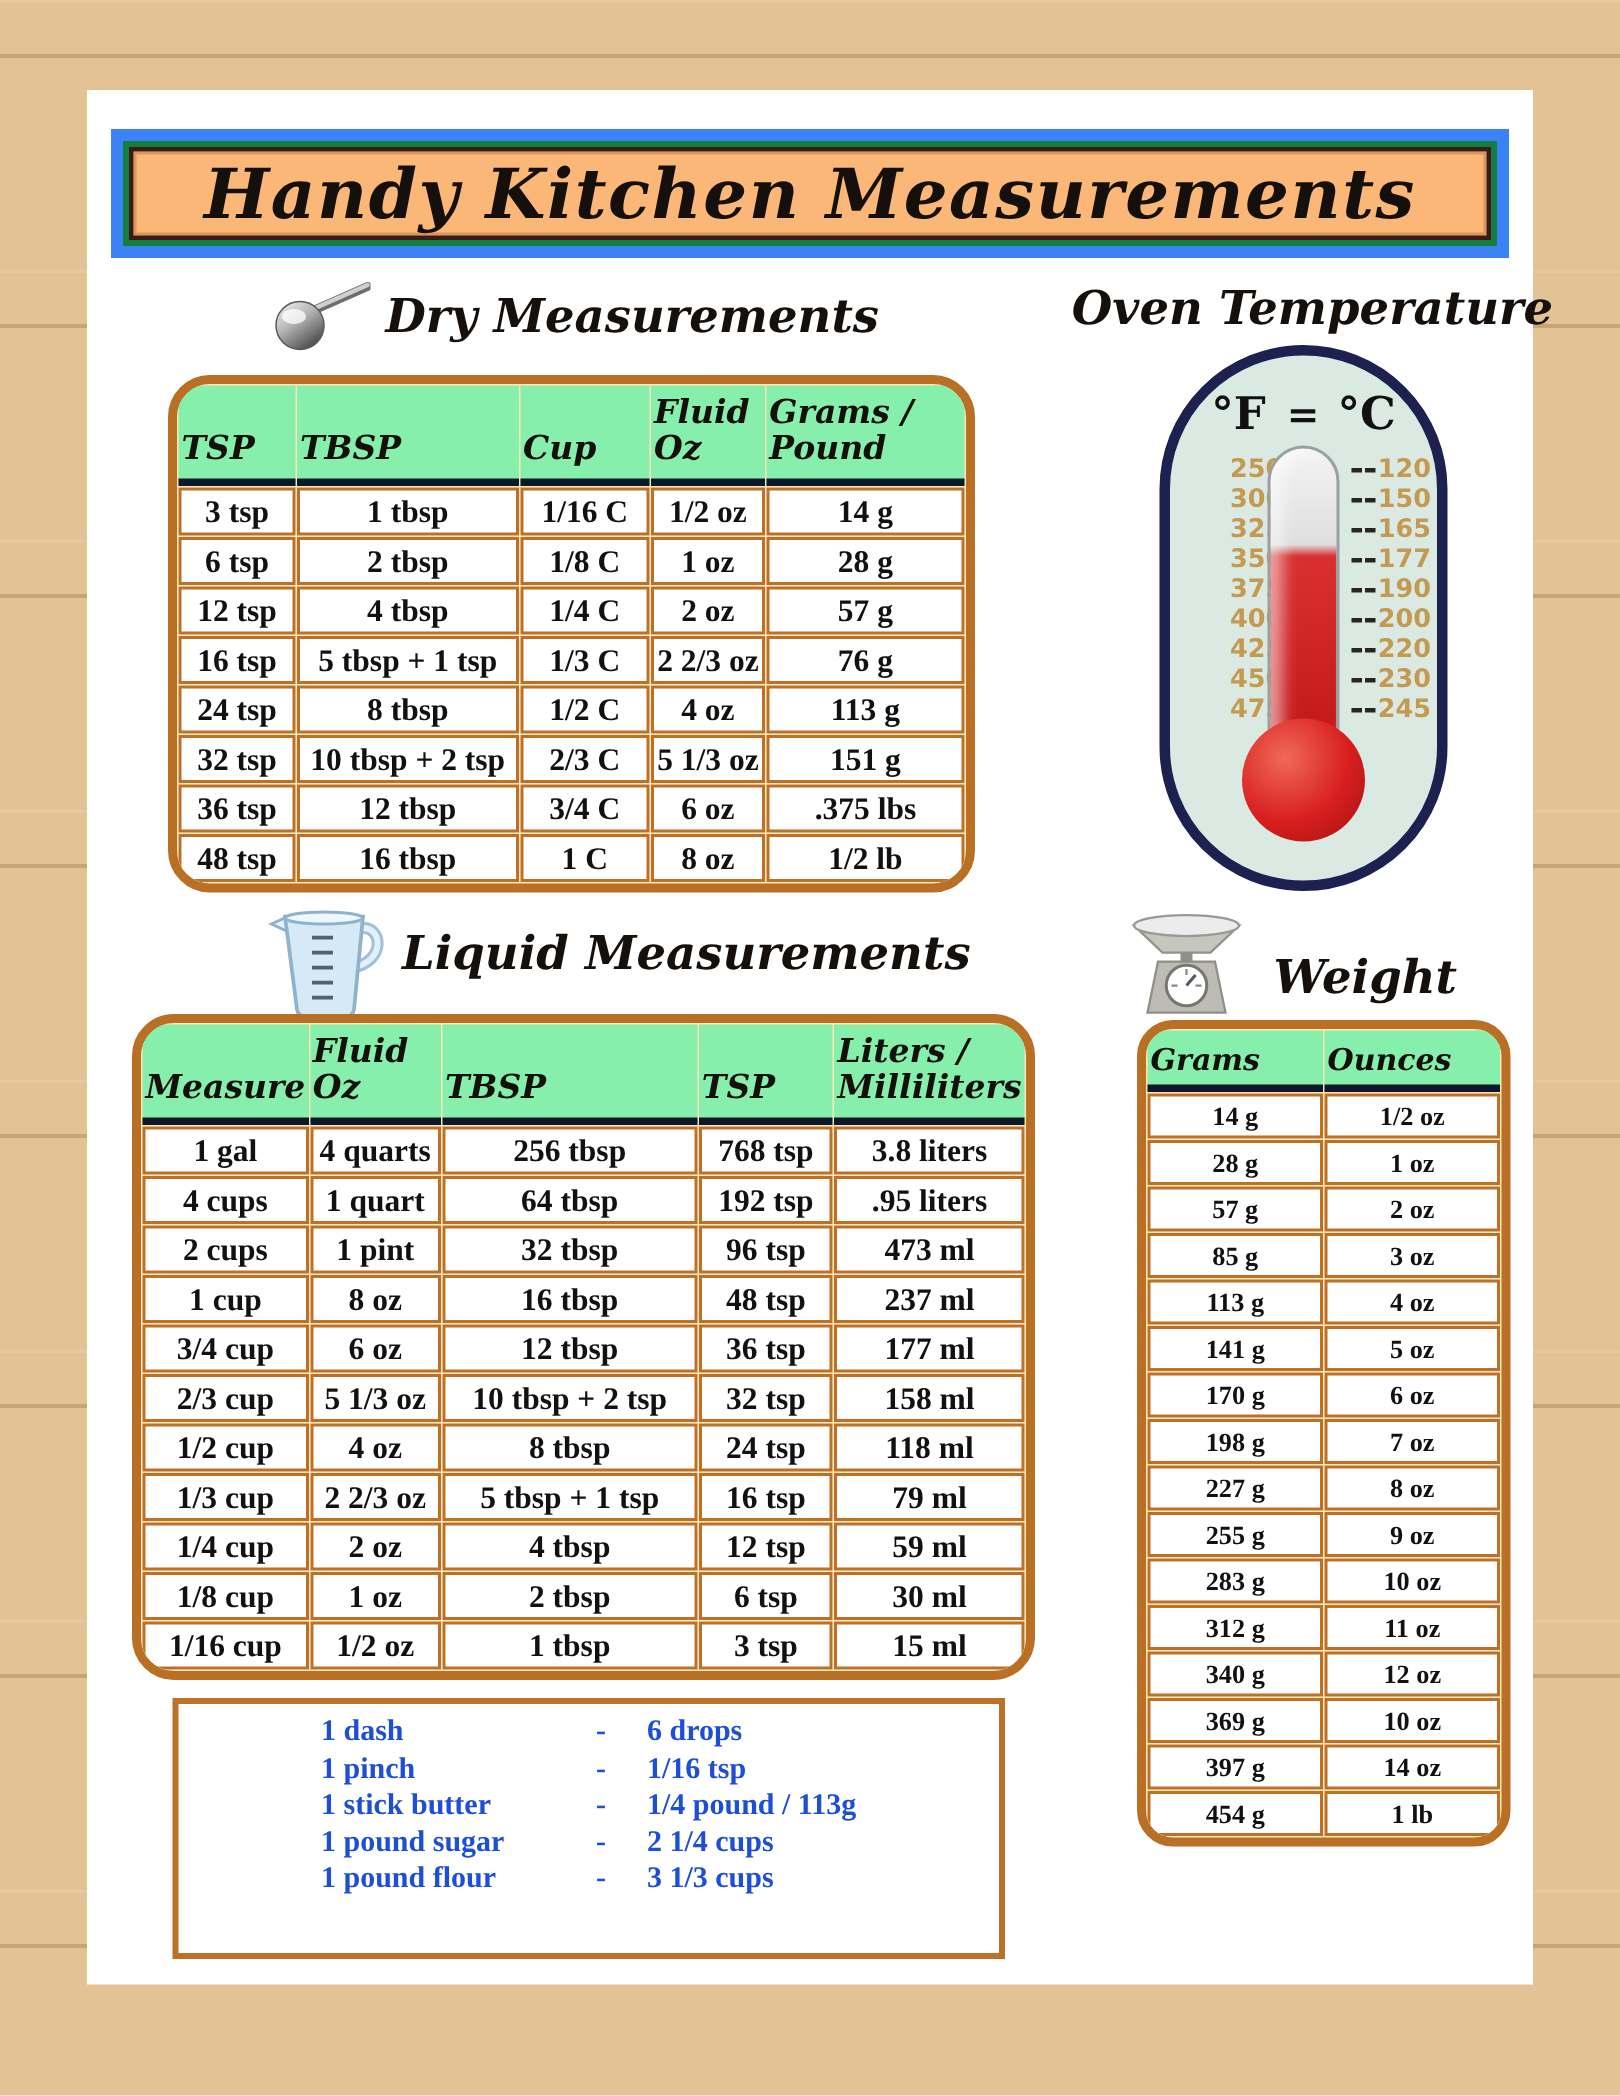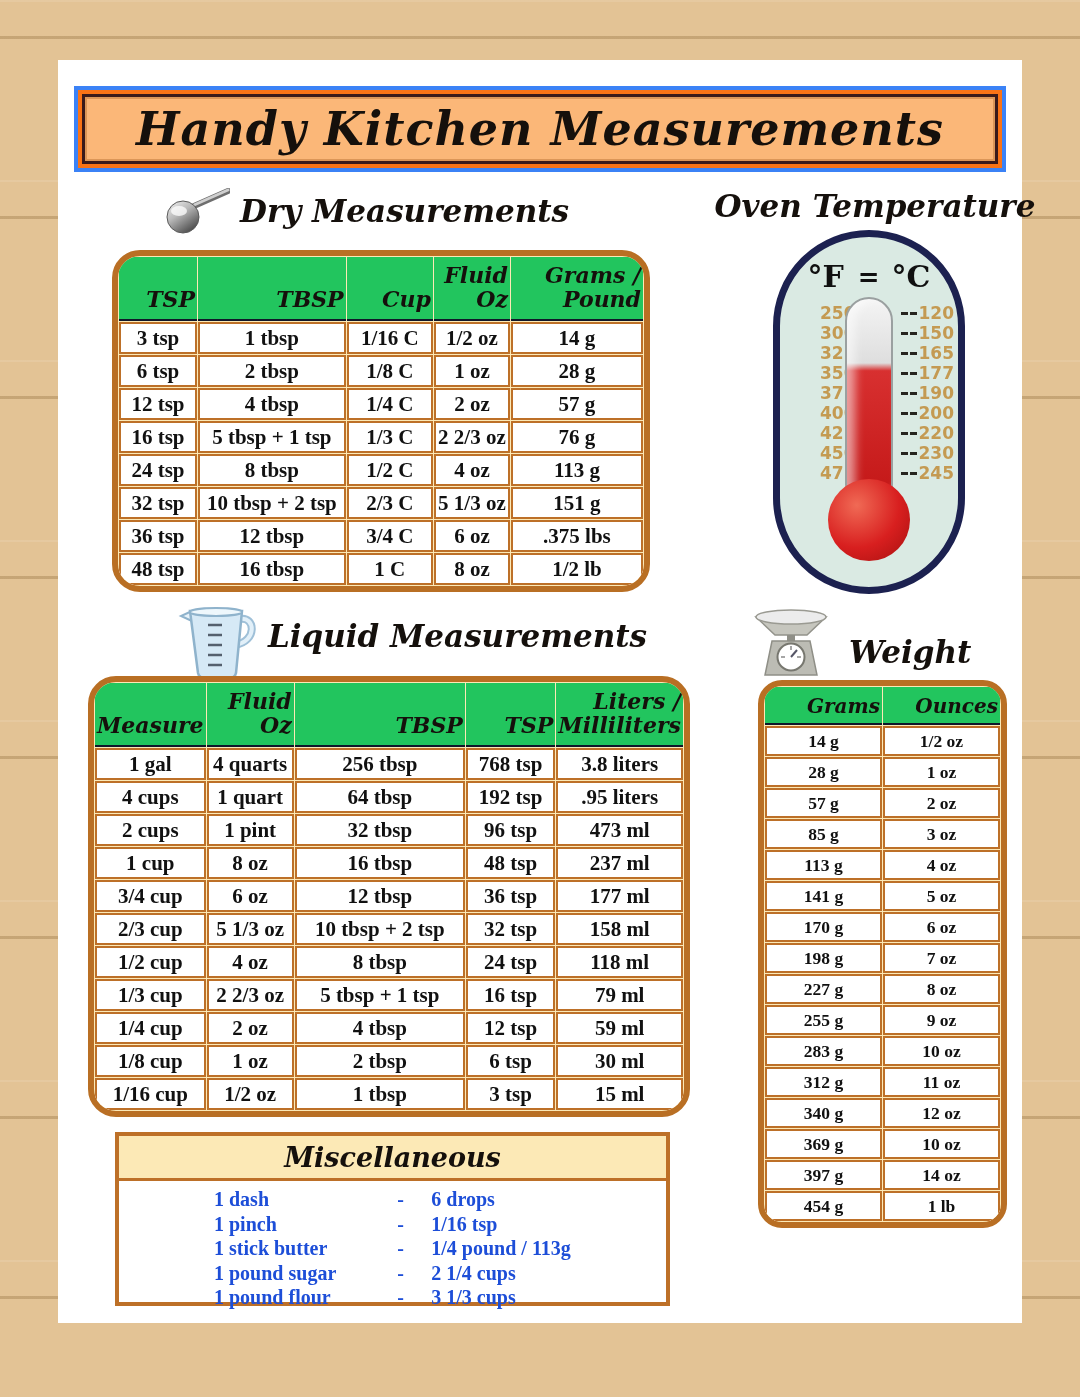--- a/index.html
+++ b/index.html
@@ -8,44 +8,44 @@
          background-color:#e3c395;
          background-image:
            repeating-linear-gradient(to bottom,
              rgba(255,255,255,0.10) 0 2px, transparent 2px 36px,
              rgba(130,95,45,0.30) 36px 39px, transparent 39px 180px);
   }
   .page { position:absolute; left:58px; top:60px; width:964px; height:1263px; background:#fff; }
 
   
   .banner-outer { position:absolute; left:16px; top:26px; width:932px; height:86px;
-                  border:4px solid #3b82f6; background:#f97316; padding:4px; }
+                  border:8px solid #3b82f6; background:#15803d; padding:4px; }
   .banner-inner { width:100%; height:100%; border:3px solid #3a1a1a; background:#fbb778;
                   display:flex; align-items:center; justify-content:center;
                   box-shadow: inset 0 0 0 2px rgba(160,90,30,.35); }
   .script { font-family:"DejaVu Serif", serif; font-style:italic; font-weight:700; color:#15100c; }
   .banner-inner h1 { font-size:46px; letter-spacing:1px; }
 
   
   .heading { position:absolute; display:flex; align-items:center; gap:10px; }
   .heading .hlabel { font-size:31px; white-space:nowrap; }
-  .dry-heading    { left:108px; top:128px; }
+  .dry-heading    { left:125px; top:128px; }
   .oven-heading   { left:697px; top:128px; width:240px; justify-content:center; }
   .liquid-heading { left:120px; top:543px; align-items:center; }
   .liquid-heading .hlabel { margin-bottom:14px; }
   .weight-heading { left:693px; top:548px; align-items:flex-end; }
   .weight-heading .hlabel { margin-bottom:10px; }
 
   
   .tbl-wrap { position:absolute; border:6px solid #b96f24; border-radius:28px;
               background:#fce9b6; overflow:hidden; }
   .tbl-wrap table { width:100%; border-collapse:separate; border-spacing:1px; }
-  .tbl-wrap th { background:#22c55e; border:none; border-bottom:2px solid #0f172a;
+  .tbl-wrap th { background:#86efac; border:none; border-bottom:5px solid #0f172a;
                  font-family:"DejaVu Serif", serif; font-style:italic; font-weight:700;
-                 font-size:22px; color:#15100c; text-align:right; vertical-align:bottom;
+                 font-size:22px; color:#15100c; text-align:left; vertical-align:bottom;
                  padding:6px 2px 8px; white-space:pre-line; line-height:1.1; }
   .tbl-wrap td { background:#fff; border:2px solid #bd7028; text-align:center;
                  font-weight:700; font-size:21px; color:#111; padding:1px 2px; line-height:26px; }
   .dry-tbl    { left:54px;  top:190px; width:538px; }
   .liq-tbl    { left:30px;  top:616px; width:602px; }
   .wgt-tbl    { left:700px; top:620px; width:249px; border-radius:24px; }
   .wgt-tbl td { font-size:17.5px; line-height:24px; padding:1px; }
   .wgt-tbl th { font-size:20px; padding:8px 2px 6px; }
   .dry-tbl col.c1{width:15%} .dry-tbl col.c2{width:28.4%} .dry-tbl col.c3{width:16.6%}
   .dry-tbl col.c4{width:14.6%} .dry-tbl col.c5{width:25.4%}
@@ -488,23 +488,20 @@
           </tr>
           <tr>
             <td>454 g</td>
             <td>1 lb</td>
           </tr>
         </tbody>
     </table>
   </div>
 
   <div class="misc">
-    <div class="misc-head">
-      <span class="script">Miscellaneous</span>
-    </div>
     <table>
       <tbody>
           <tr>
             <td>1 dash</td>
             <td>-</td>
             <td>6 drops</td>
           </tr>
           <tr>
             <td>1 pinch</td>
             <td>-</td>

